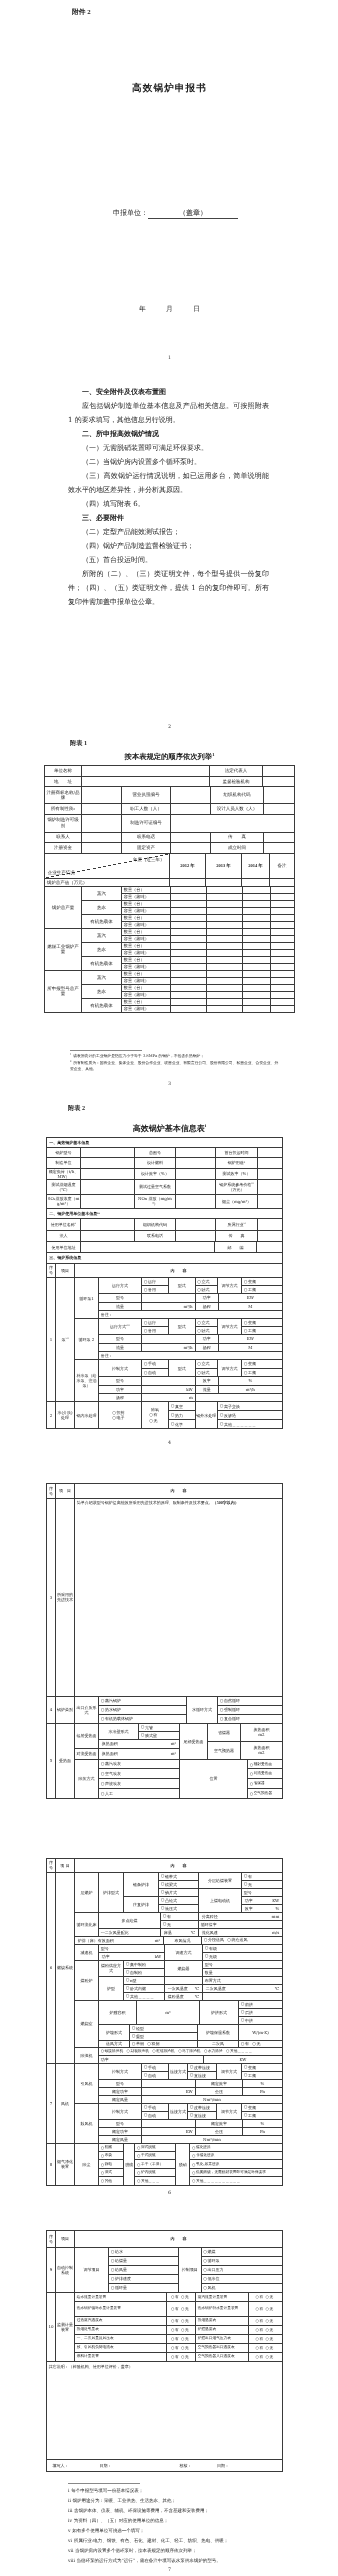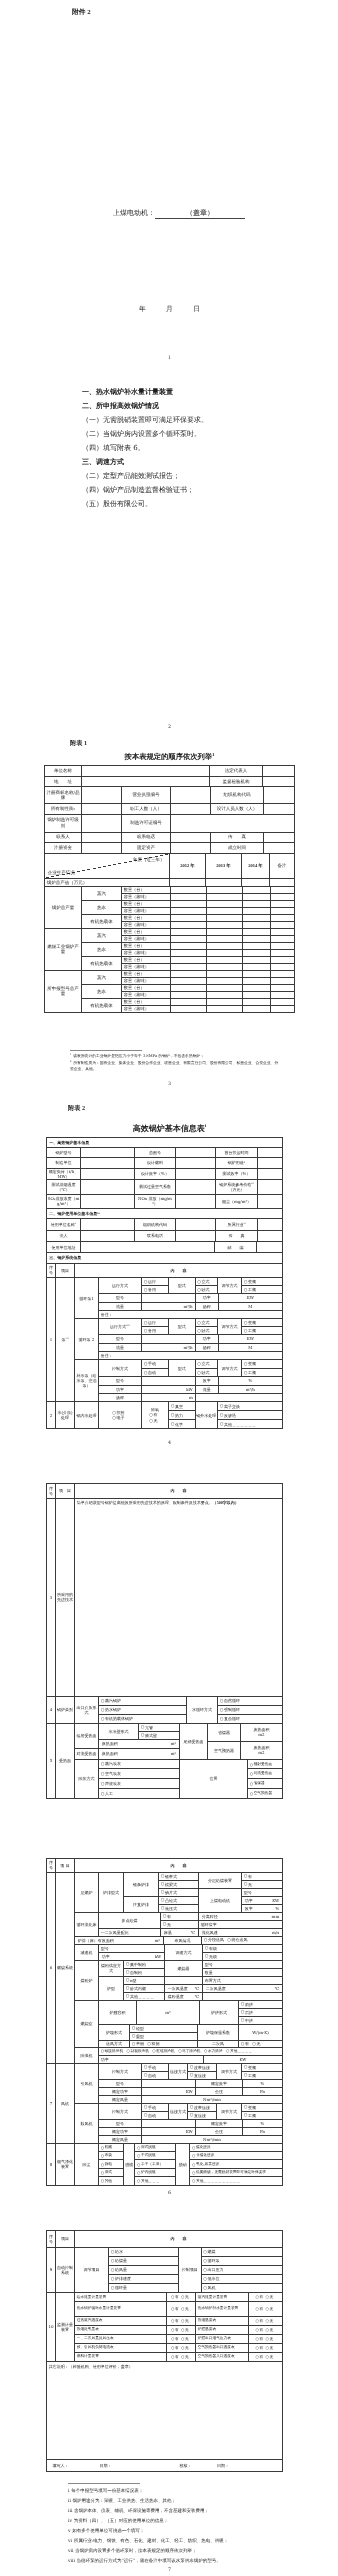--- a/index.html
+++ b/index.html
@@ -41,36 +41,40 @@
 .fnrule{border-top:0.6px solid #888;width:72px;margin-bottom:2.3px}
 .fn3{font-size:3.8px;line-height:6.5px}
 .mk{margin-right:1.7px}
 </style>
 </head>
 <body>
 
 <div id="doc">
 
   <div class="abs hd" style="left:72px;top:6.8px;font-size:6.8px">附件 2</div>
+  <div class="abs ctr hd" style="top:82px;font-size:9.6px;letter-spacing:1.1px">高效锅炉申报书</div>
   <div class="abs" style="left:113px;top:208px;font-size:7px">
-    <span>上煤电动机：</span><span class="sline">（盖章）</span>
+    <span>申报单位：</span><span class="sline">（盖章）</span>
   </div>
   <div class="abs ctr" style="top:304px;font-size:6.8px">年　　　月　　　日</div>
   <div class="pn" style="top:355px">1</div>
 
   <div id="pg2">
-    <p class="ph">一、热水锅炉补水量计量装置</p>
+    <p class="ph">一、安全附件及仪表布置图</p>
+      <p class="pb">应包括锅炉制造单位基本信息及产品相关信息。可按照附表 1 的要求填写，其他信息另行说明。</p>
     <p class="ph">二、所申报高效锅炉情况</p>
       <p class="pb">（一）无需脱硝装置即可满足环保要求。</p>
     <p class="pb">（二）当锅炉房内设置多个循环泵时。</p>
+      <p class="pb">（三）高效锅炉运行情况说明，如已运用多台，简单说明能效水平的地区差异性，并分析其原因。</p>
     <p class="pb">（四）填写附表 6。</p>
-      <p class="ph">三、调速方式</p>
+      <p class="ph">三、必要附件</p>
       <p class="pb">（二）定型产品能效测试报告；</p>
       <p class="pb">（四）锅炉产品制造监督检验证书；</p>
-    <p class="pb">（五）股份有限公司。</p>
+    <p class="pb">（五）首台投运时间。</p>
+      <p class="pb">所附的（二）、（三）类证明文件，每个型号提供一份复印件；（四）、（五）类证明文件，提供 1 台的复印件即可。所有复印件需加盖申报单位公章。</p>
   </div>
   <div class="pn" style="top:724px">2</div>
 
   <div class="abs hd" style="left:70px;top:739px;font-size:6.2px">附表 1</div>
   <div class="abs ctr hd" style="top:752px;font-size:7.3px"><span>按本表规定的顺序依次列举</span><sup>1</sup></div>
 
   <div class="t tf1" style="left:44px;top:765px;width:251px">
     <div class="r" style="height:10.7px">
       <div class="c" style="width:37px">单位名称</div>
       <div class="c" style="width:128px"></div>

